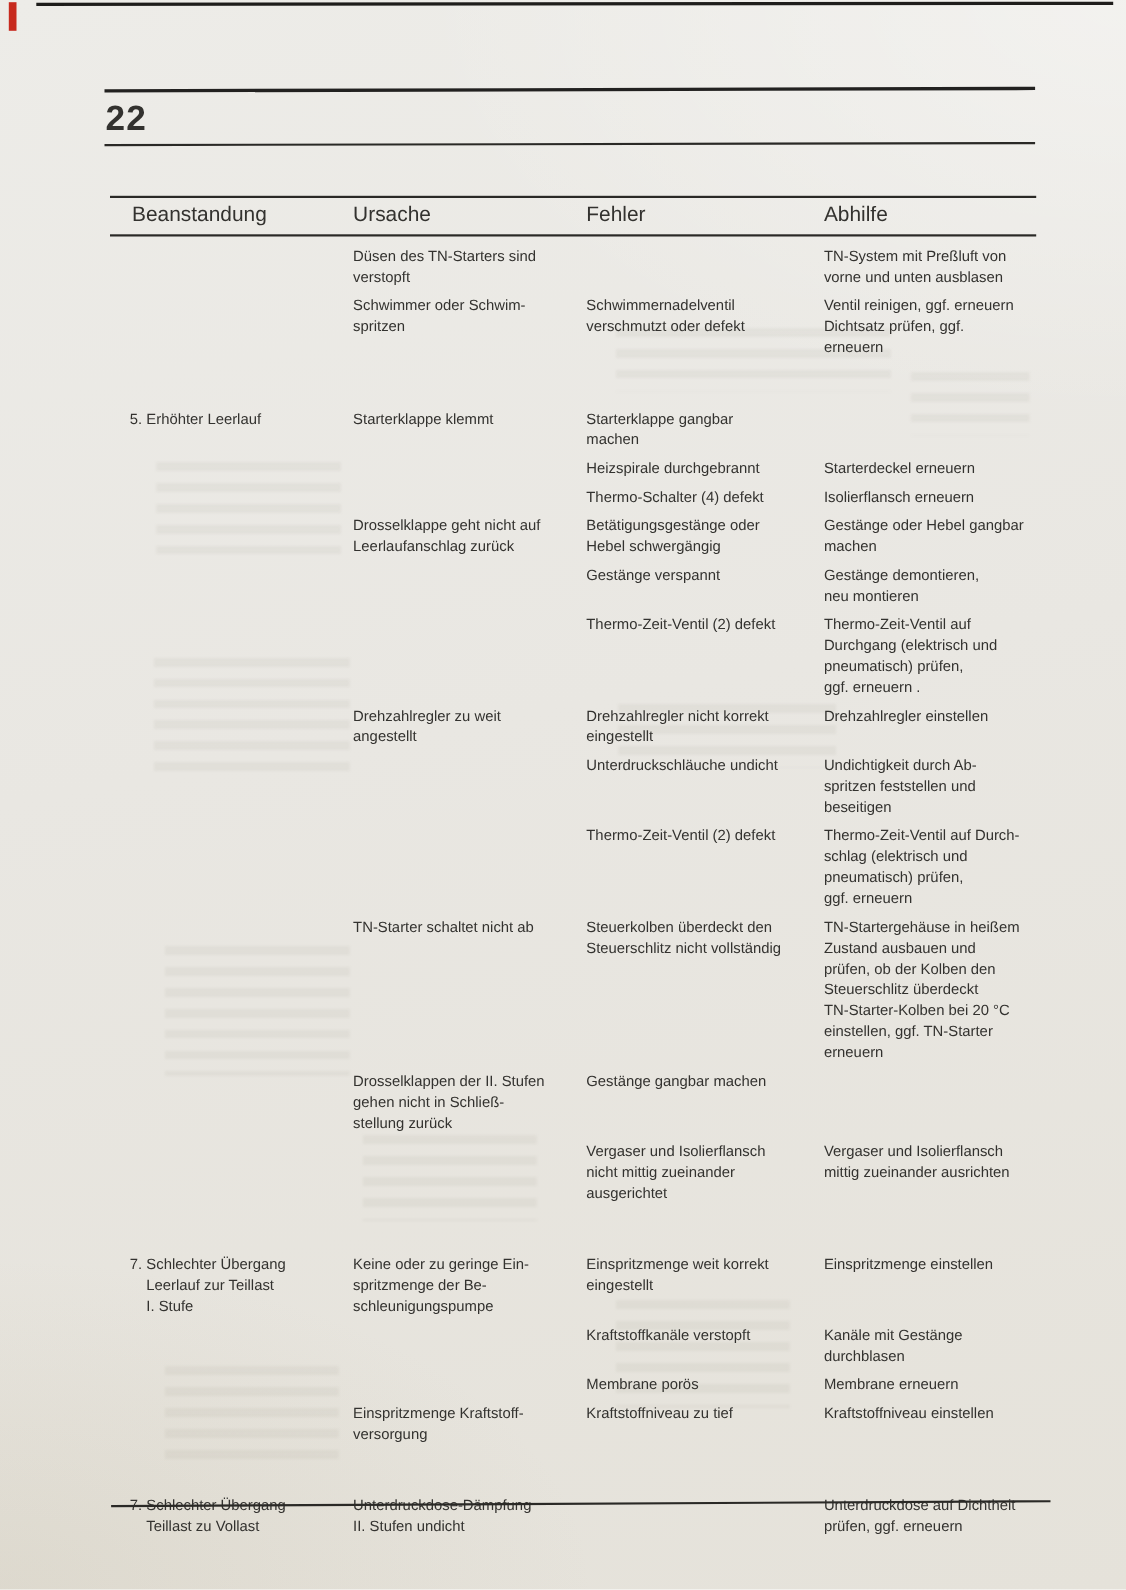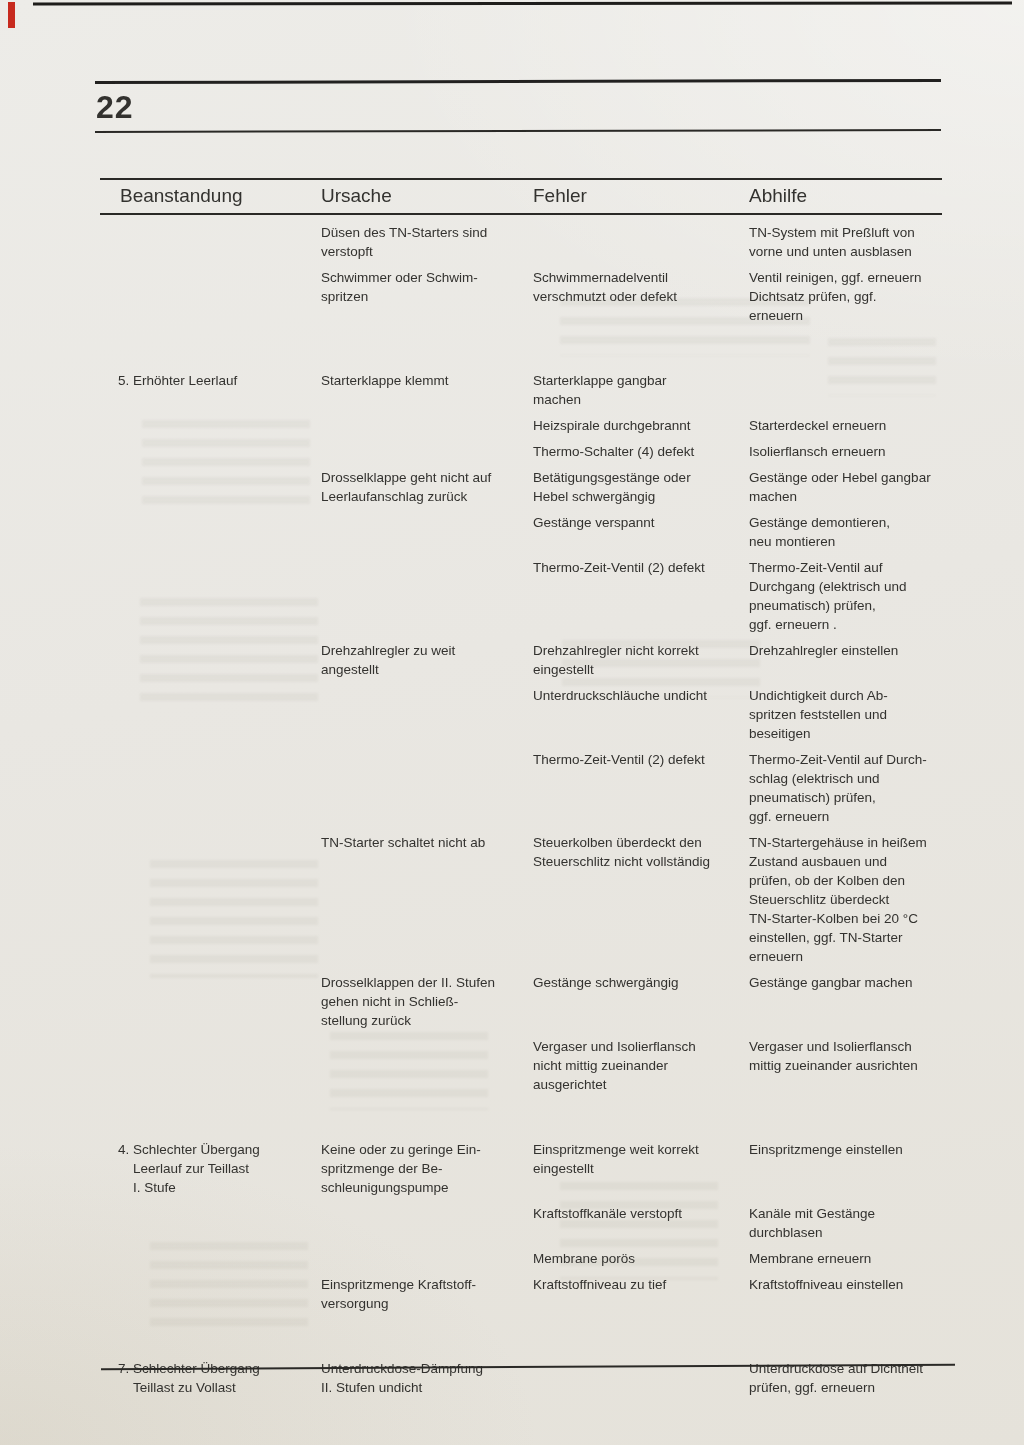--- a/index.html
+++ b/index.html
@@ -188,36 +188,35 @@
 Steuerschlitz überdeckt
 TN-Starter-Kolben bei 20 °C
 einstellen, ggf. TN-Starter
 erneuern</div>
       </div>
       <div class="row gap">
         <div class="cell c-complaint"></div>
         <div class="cell c-ursache">Drosselklappen der II. Stufen
 gehen nicht in Schließ-
 stellung zurück</div>
-        <div class="cell c-fehler">Gestänge schwergängig</div>
         <div class="cell c-abhilfe">Gestänge gangbar machen</div>
       </div>
       <div class="row gap">
         <div class="cell c-complaint"></div>
         <div class="cell c-ursache"></div>
         <div class="cell c-fehler">Vergaser und Isolierflansch
 nicht mittig zueinander
 ausgerichtet</div>
         <div class="cell c-abhilfe">Vergaser und Isolierflansch
 mittig zueinander ausrichten</div>
       </div>
     </div>
     <div class="section">
       <div class="row">
-        <div class="cell c-complaint">4. Schlechter Übergang
+        <div class="cell c-complaint">7. Schlechter Übergang
 Leerlauf zur Teillast
 I. Stufe</div>
         <div class="cell c-ursache">Keine oder zu geringe Ein-
 spritzmenge der Be-
 schleunigungspumpe</div>
         <div class="cell c-fehler">Einspritzmenge weit korrekt
 eingestellt</div>
         <div class="cell c-abhilfe">Einspritzmenge einstellen</div>
       </div>
       <div class="row gap">

